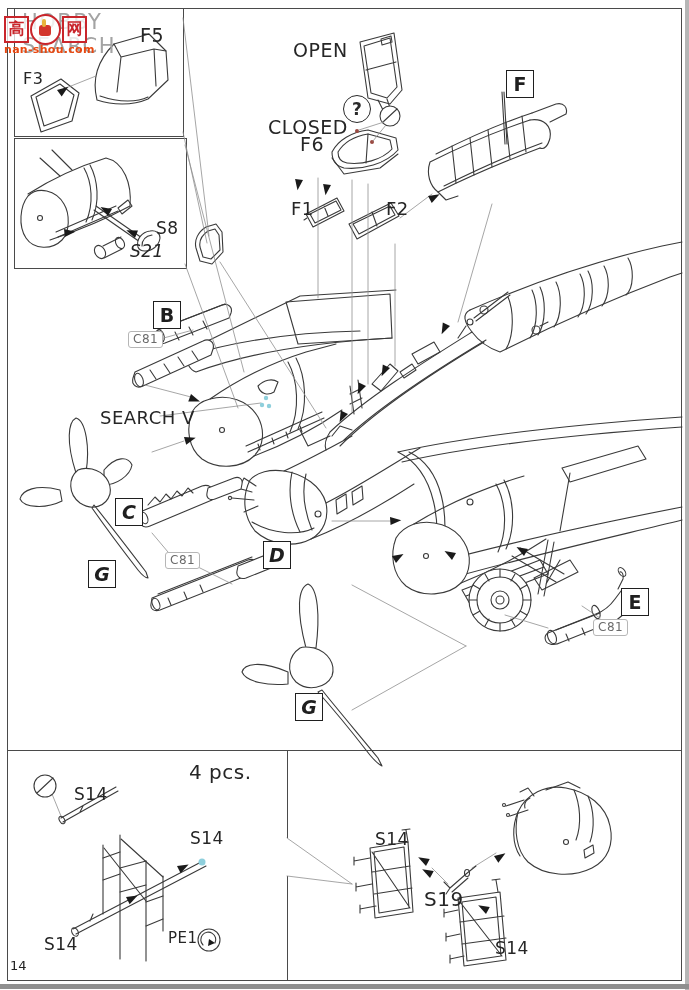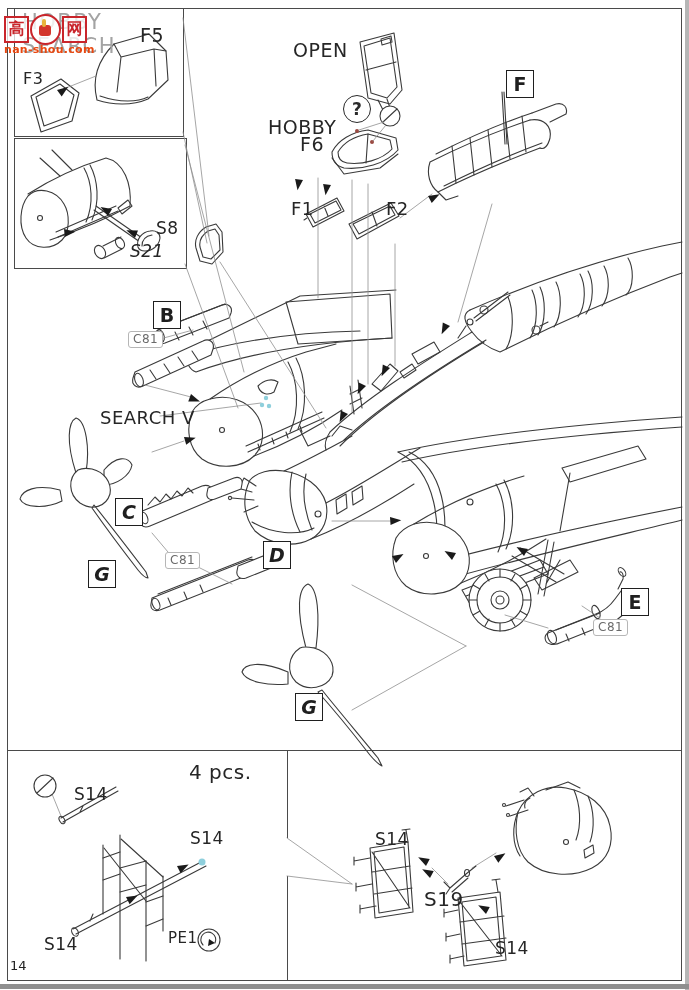--- a/index.html
+++ b/index.html
@@ -322,21 +322,21 @@
     </div>
     <div class="wm-site">nan-shou.com</div>
   </div>
 
   <span class="lbl" style="left:140px;top:26px;font-size:19px">F5</span>
   <span class="lbl" style="left:23px;top:71px;font-size:16px">F3</span>
   <span class="lbl" style="left:293px;top:41px;font-size:19px">OPEN</span>
   <div class="qcircle" style="left:343px;top:95px">
       <span>?</span>
     </div>
-  <span class="lbl" style="left:268px;top:118px;font-size:19px">HOBBY</span>
+  <span class="lbl" style="left:268px;top:118px;font-size:19px">CLOSED</span>
   <span class="lbl" style="left:300px;top:135px;font-size:19px">F6</span>
   <span class="lbl" style="left:291px;top:200px;font-size:18px">F1</span>
   <span class="lbl" style="left:386px;top:200px;font-size:18px">F2</span>
   <div class="secbox" style="left:506px;top:70px">F</div>
   <span class="lbl" style="left:156px;top:220px;font-size:17px">S8</span>
   <span class="lbl" style="left:130px;top:243px;font-size:17px;font-style:italic">S21</span>
 
   <div class="secbox" style="left:153px;top:301px">B</div>
   <span class="c81label" style="left:128px;top:331px">C81</span>
   <span class="lbl" style="left:100px;top:409px;font-size:18px">SEARCH V</span>

